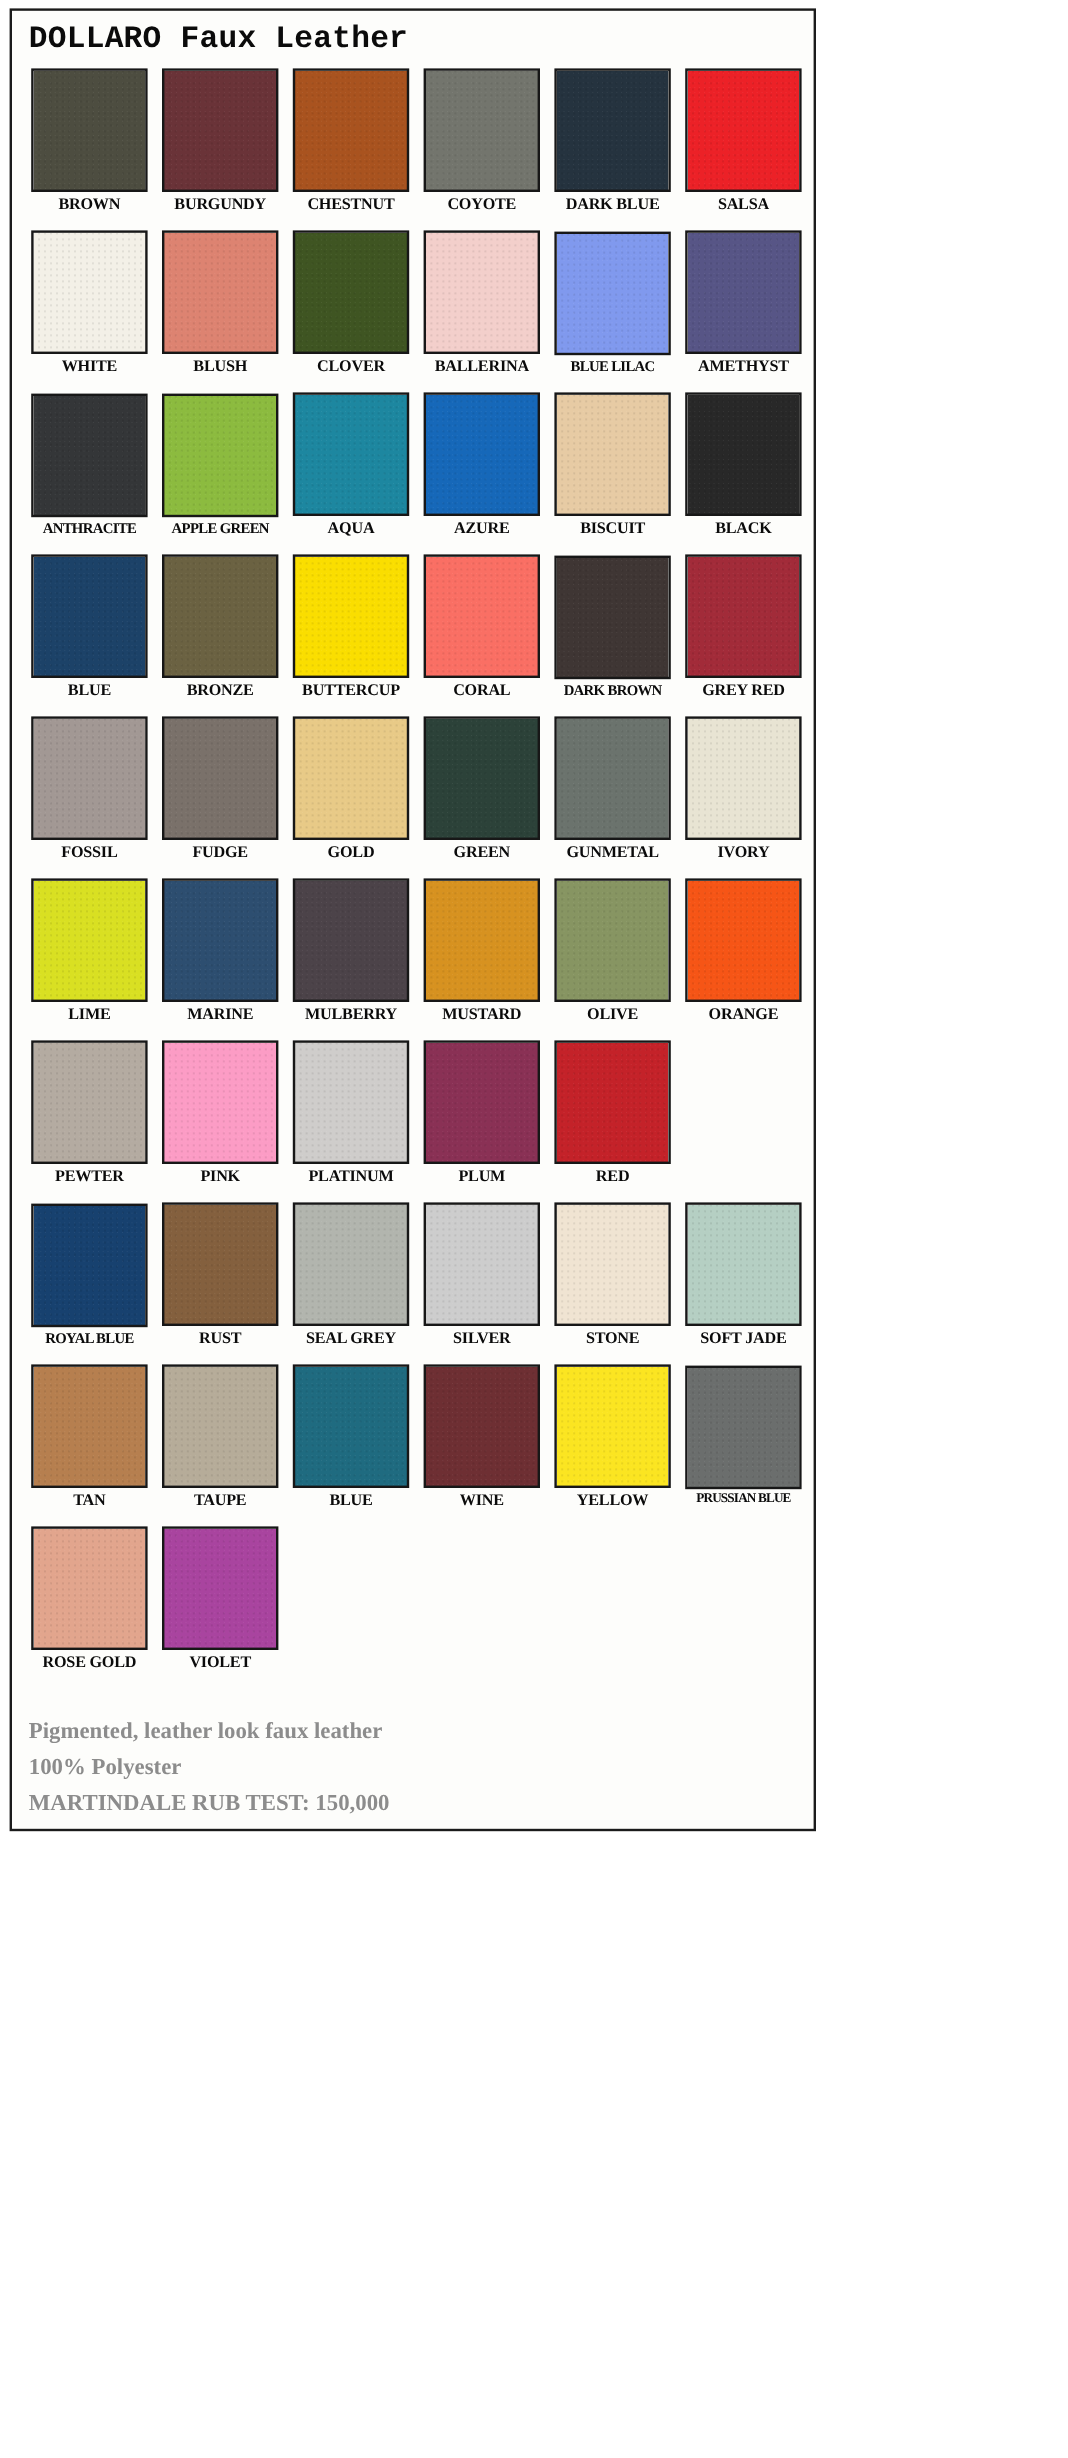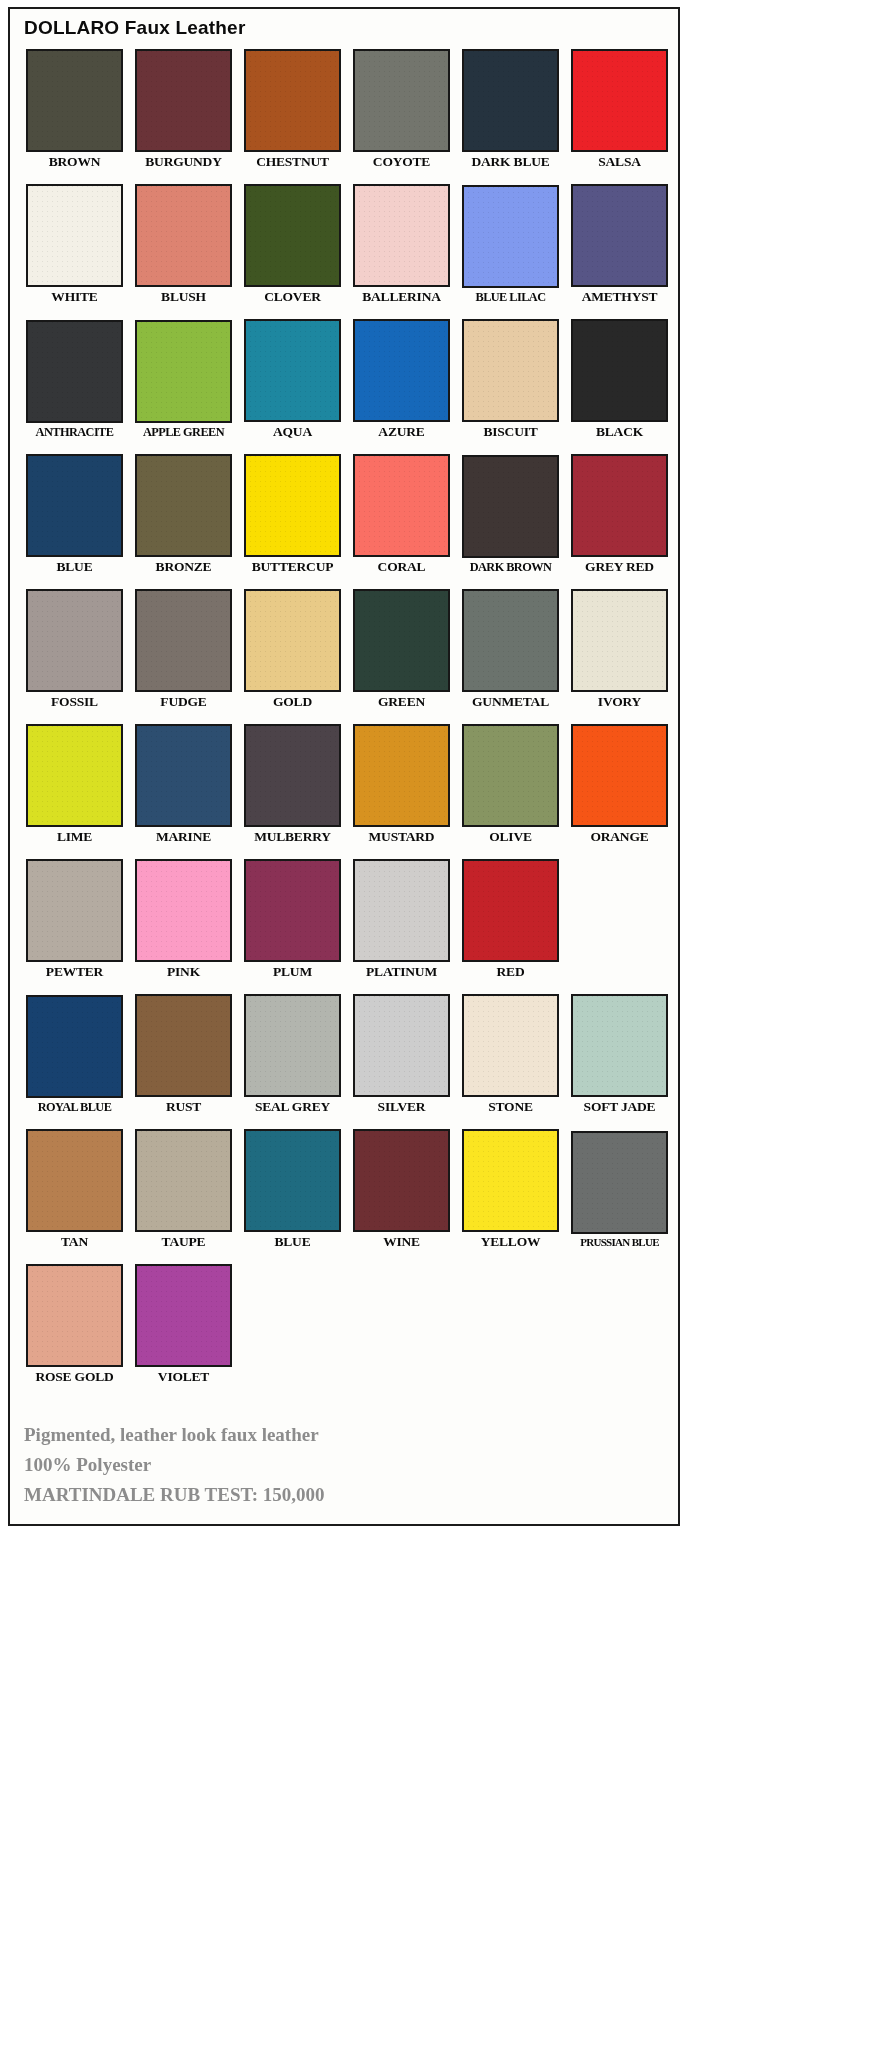--- a/index.html
+++ b/index.html
@@ -17,23 +17,23 @@
   .card{
     position:absolute;
     left:8px;top:7px;
     width:672px;height:1519px;
     background:#fdfdfb;
     border:2px solid #1b1b1b;
     box-sizing:border-box;
     overflow:hidden;
   }
   .title{
-    font-family:Liberation Sans, sans-serif;
+    font-family:Liberation Mono, monospace;
     font-weight:bold;
-    font-size:19px;
+    font-size:26px;
     color:#0b0b0b;
     letter-spacing:0.2px;
     padding:9px 0 0 14px;
     line-height:1.1;
     white-space:nowrap;
   }
   .grid{
     padding:3px 0 0 10px;
     display:block;
   }
@@ -263,26 +263,26 @@
         <div class="row">
           <div class="cell">
             <div class="sw" style="background-color: rgb(180, 171, 161);"></div>
             <div class="lbl">PEWTER</div>
           </div>
           <div class="cell">
             <div class="sw" style="background-color: rgb(252, 156, 197);"></div>
             <div class="lbl">PINK</div>
           </div>
           <div class="cell">
+            <div class="sw" style="background-color: rgb(207, 205, 203);"></div>
+            <div class="lbl">PLATINUM</div>
+          </div>
+          <div class="cell">
             <div class="sw" style="background-color: rgb(138, 49, 85);"></div>
             <div class="lbl">PLUM</div>
-          </div>
-          <div class="cell">
-            <div class="sw" style="background-color: rgb(207, 205, 203);"></div>
-            <div class="lbl">PLATINUM</div>
           </div>
           <div class="cell">
             <div class="sw" style="background-color: rgb(196, 34, 41);"></div>
             <div class="lbl">RED</div>
           </div>
         </div>
         <div class="row">
           <div class="cell">
             <div class="sw" style="background-color: rgb(23, 65, 111);"></div>
             <div class="lbl tight">ROYAL BLUE</div>

